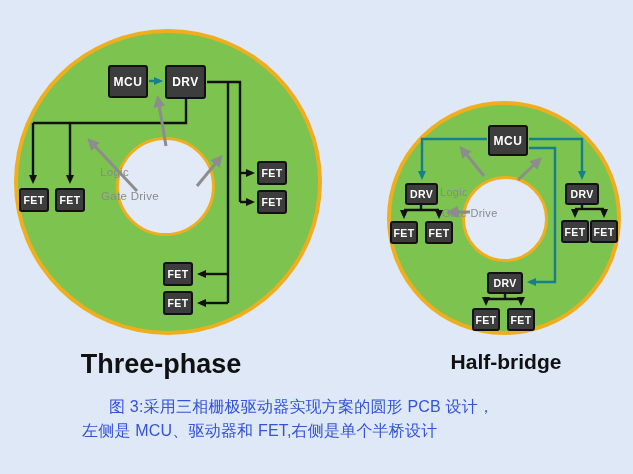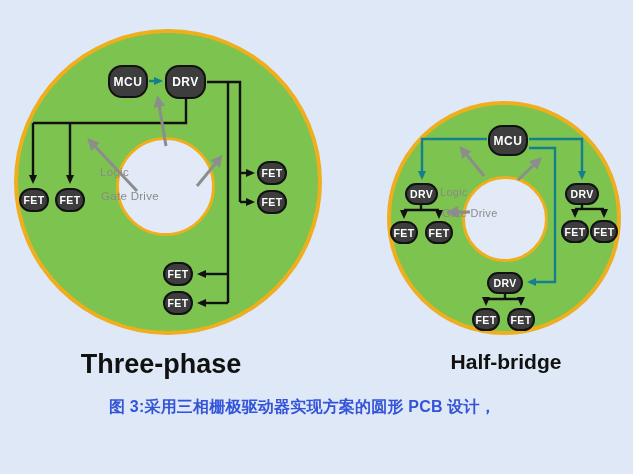--- a/index.html
+++ b/index.html
@@ -26,39 +26,39 @@
   .wire-black{stroke:var(--wire-black,#111);stroke-width:2.4;fill:none;}
   .wire-teal{stroke:var(--wire-teal,#157f8e);stroke-width:2.4;fill:none;}
   .wire-gray{stroke:var(--arrow-gray,#8d8d8d);stroke-width:3;fill:none;}
   .head-black{fill:var(--wire-black,#111);}
   .head-teal{fill:var(--wire-teal,#157f8e);}
   .head-gray{fill:var(--arrow-gray,#8d8d8d);}
   .chip{
     position:absolute;z-index:3;box-sizing:border-box;
     background:var(--chip-fill,#3d3d3d);
     border:2.5px solid var(--chip-border,#111);
-    border-radius:14px;
+    border-radius:3px;
     color:var(--chip-text,#fff);
     font-weight:bold;font-size:12px;letter-spacing:.5px;
     display:flex;align-items:center;justify-content:center;
   }
   .chip-sm{font-size:10.5px;letter-spacing:.4px;}
   .hole-label{
     position:absolute;z-index:3;width:130px;text-align:left;
     color:var(--label-gray,#8a8a8a);font-size:11.5px;letter-spacing:.3px;
   }
   .hole-label.sm{font-size:11px;}
   .diagram-title{
     position:absolute;z-index:3;width:220px;text-align:center;
     color:var(--title-black,#111);font-weight:bold;font-size:27px;
   }
   .caption-line{
     position:absolute;z-index:3;white-space:nowrap;
     color:var(--caption-blue,#3353d9);
-    font-size:16px;font-weight:700;letter-spacing:.2px;
+    font-size:16px;font-weight:400;letter-spacing:.2px;
   }
 </style>
 </head>
 <body>
 
 <div id="stage">
 
   <div class="pcb-ring" style="left:14px;top:29px;width:308px;height:306px"></div>
   <div class="pcb-hole" style="left:116px;top:137px;width:99px;height:99px"></div>
 
@@ -155,14 +155,15 @@
   <div class="chip chip-sm" style="left:472px;top:308px;width:28px;height:23px">FET</div>
   <div class="chip chip-sm" style="left:507px;top:308px;width:28px;height:23px">FET</div>
 
   <div class="hole-label sm" style="left:440px;top:186px">Logic</div>
   <div class="hole-label sm" style="left:442px;top:207px">Gate Drive</div>
 
   <div class="diagram-title" style="left:51px;top:349px">Three-phase</div>
   <div class="diagram-title" style="left:396px;top:350px;font-size:21px">Half-bridge</div>
 
   <div class="caption-line" style="left:109px;top:397px">图 3:采用三相栅极驱动器实现方案的圆形 PCB 设计，</div>
+  <div class="caption-line" style="left:82px;top:421px">左侧是 MCU、驱动器和 FET,右侧是单个半桥设计</div>
 
 </div>
 
 </body></html>

